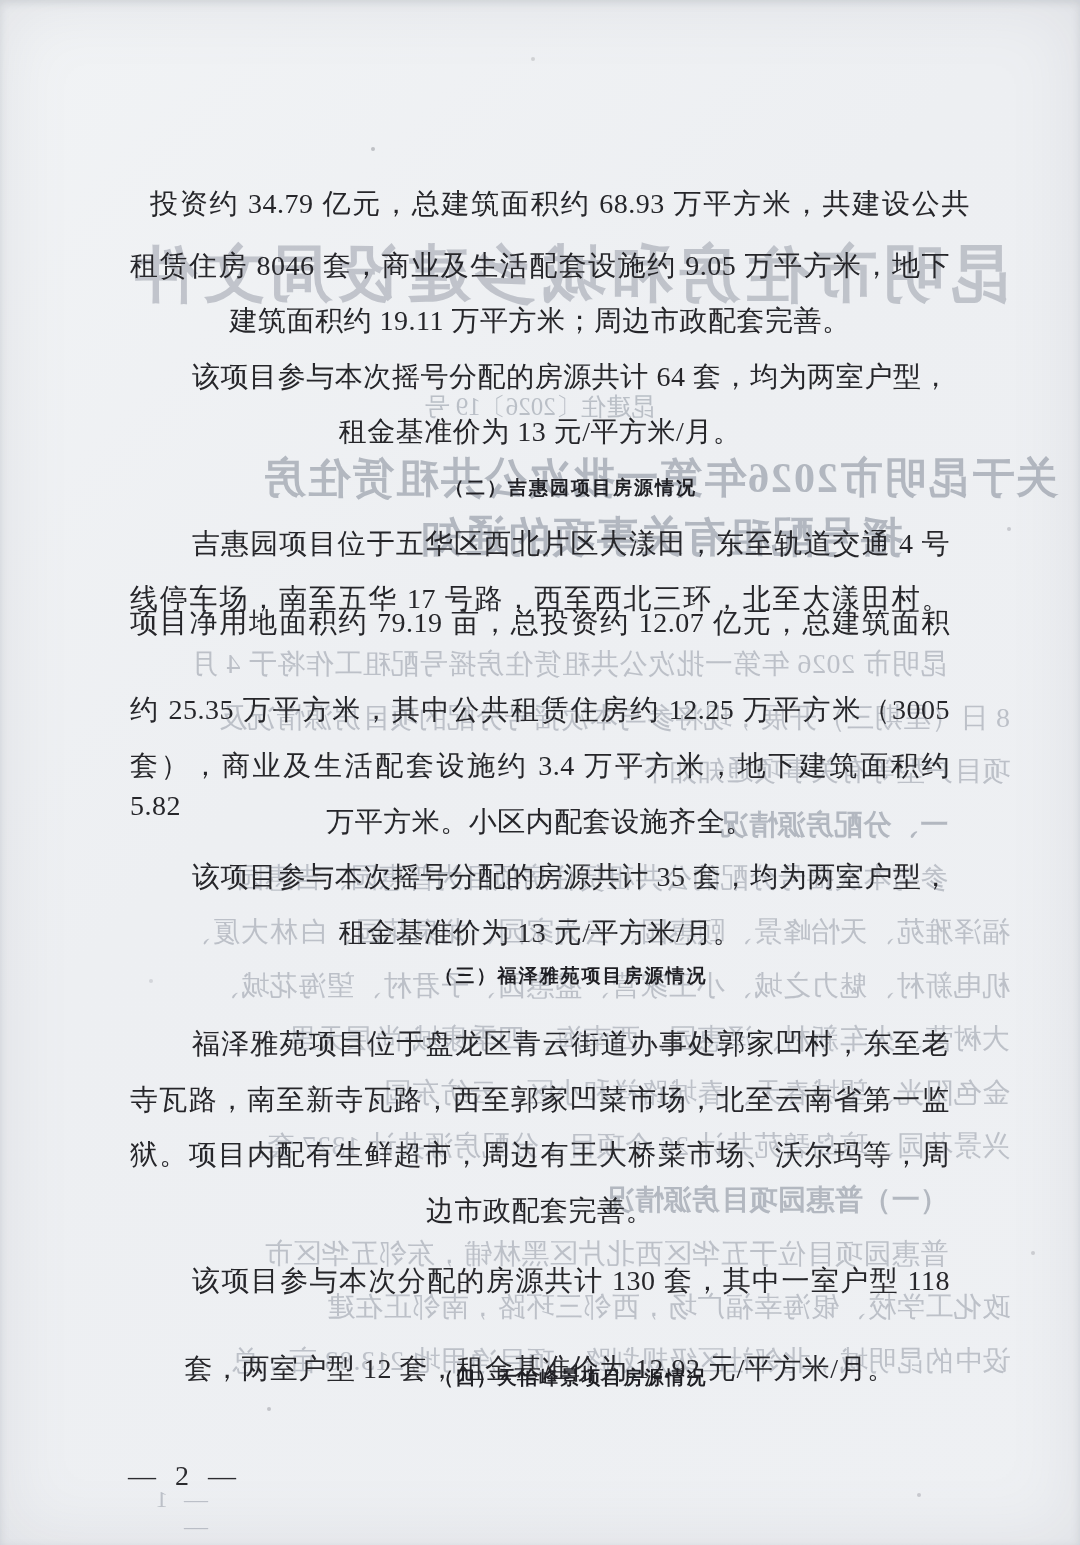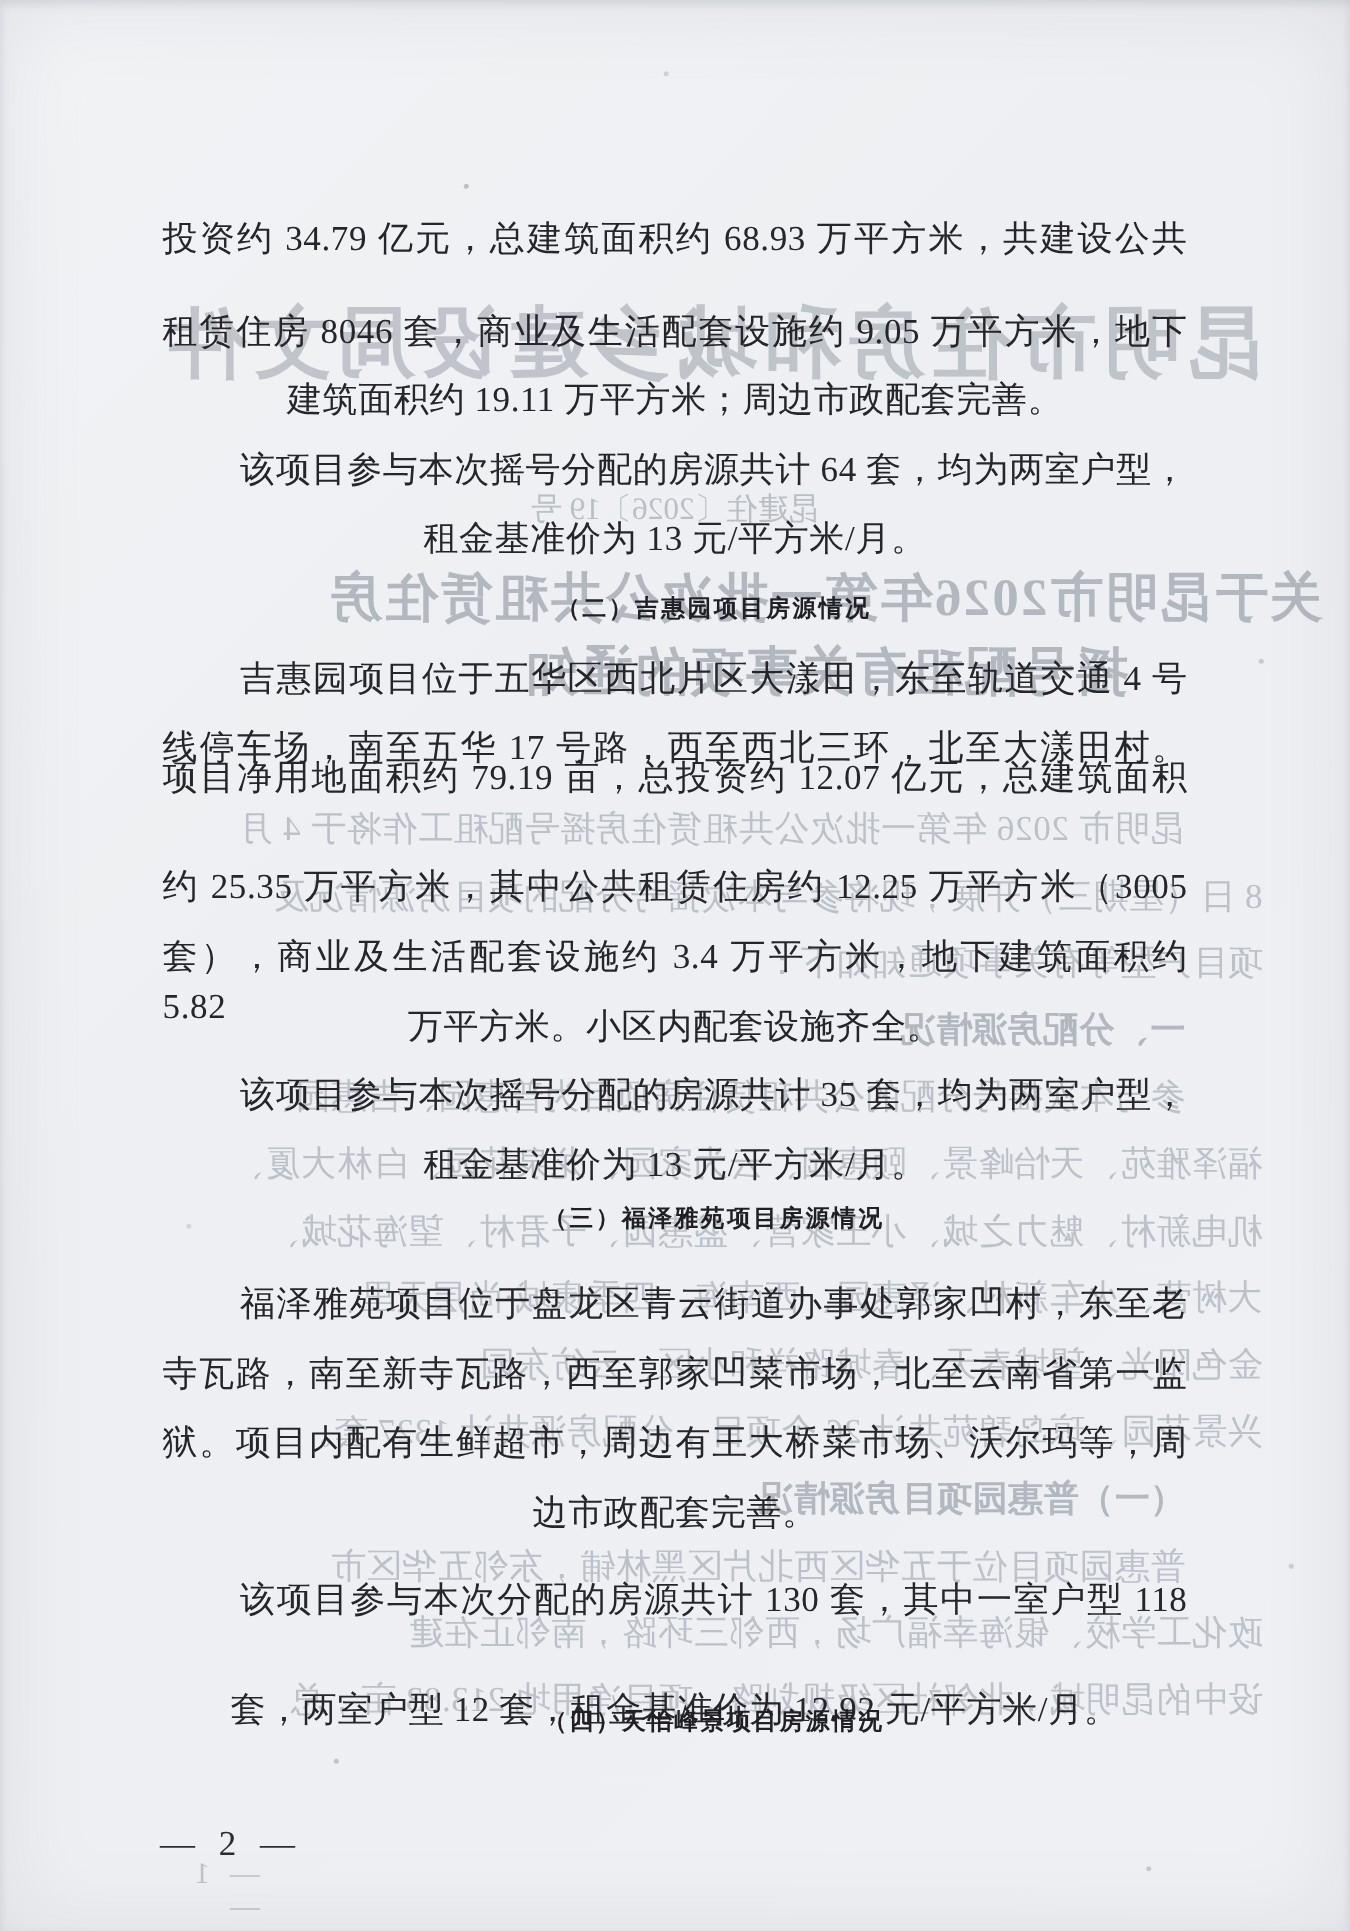--- a/index.html
+++ b/index.html
@@ -94,21 +94,21 @@
         <div class="gline" style="top: 1128.4px;">兴景花园、琼岛碧苑共计 26 个项目，分配房源共计 1327 套。</div>
         <div class="gline indent bold" style="top: 1182px;">（一）普惠园项目房源情况</div>
         <div class="gline indent" style="top: 1235.6px;">普惠园项目位于五华区西北片区黑林铺，东邻五华区市</div>
         <div class="gline" style="top: 1289.2px;">政化工学校、银海幸福广场，西邻三环路，南邻正在建</div>
         <div class="gline" style="top: 1342.8px;">设中的昆明城，北邻社区级规划路，项目净用地 213.83 亩，总</div>
       </div>
     <div class="ghost ghost-pageno">— 1 —</div>
   </div>
 
   <div id="doc-lines">
-      <div class="line justify" style="top: 172px;">投资约 34.79 亿元，总建筑面积约 68.93 万平方米，共建设公共</div>
+      <div class="line justify" style="top: 184px; margin-left: 20px;">投资约 34.79 亿元，总建筑面积约 68.93 万平方米，共建设公共</div>
       <div class="line justify" style="top: 245.6px;">租赁住房 8046 套，商业及生活配套设施约 9.05 万平方米，地下</div>
       <div class="line" style="top: 301.2px;">建筑面积约 19.11 万平方米；周边市政配套完善。</div>
       <div class="line indent justify" style="top: 356.8px;">该项目参与本次摇号分配的房源共计 64 套，均为两室户型，</div>
       <div class="line" style="top: 412.4px;">租金基准价为 13 元/平方米/月。</div>
       <div class="line indent heading" style="top: 468px;">（二）吉惠园项目房源情况</div>
       <div class="line indent justify" style="top: 523.6px;">吉惠园项目位于五华区西北片区大漾田，东至轨道交通 4 号</div>
       <div class="line justify" style="top: 579.2px;">线停车场，南至五华 17 号路，西至西北三环，北至大漾田村。</div>
       <div class="line justify" style="top: 603px;">项目净用地面积约 79.19 亩，总投资约 12.07 亿元，总建筑面积</div>
       <div class="line justify" style="top: 690.4px;">约 25.35 万平方米，其中公共租赁住房约 12.25 万平方米（3005</div>
       <div class="line justify" style="top: 746px;">套），商业及生活配套设施约 3.4 万平方米，地下建筑面积约 5.82</div>

